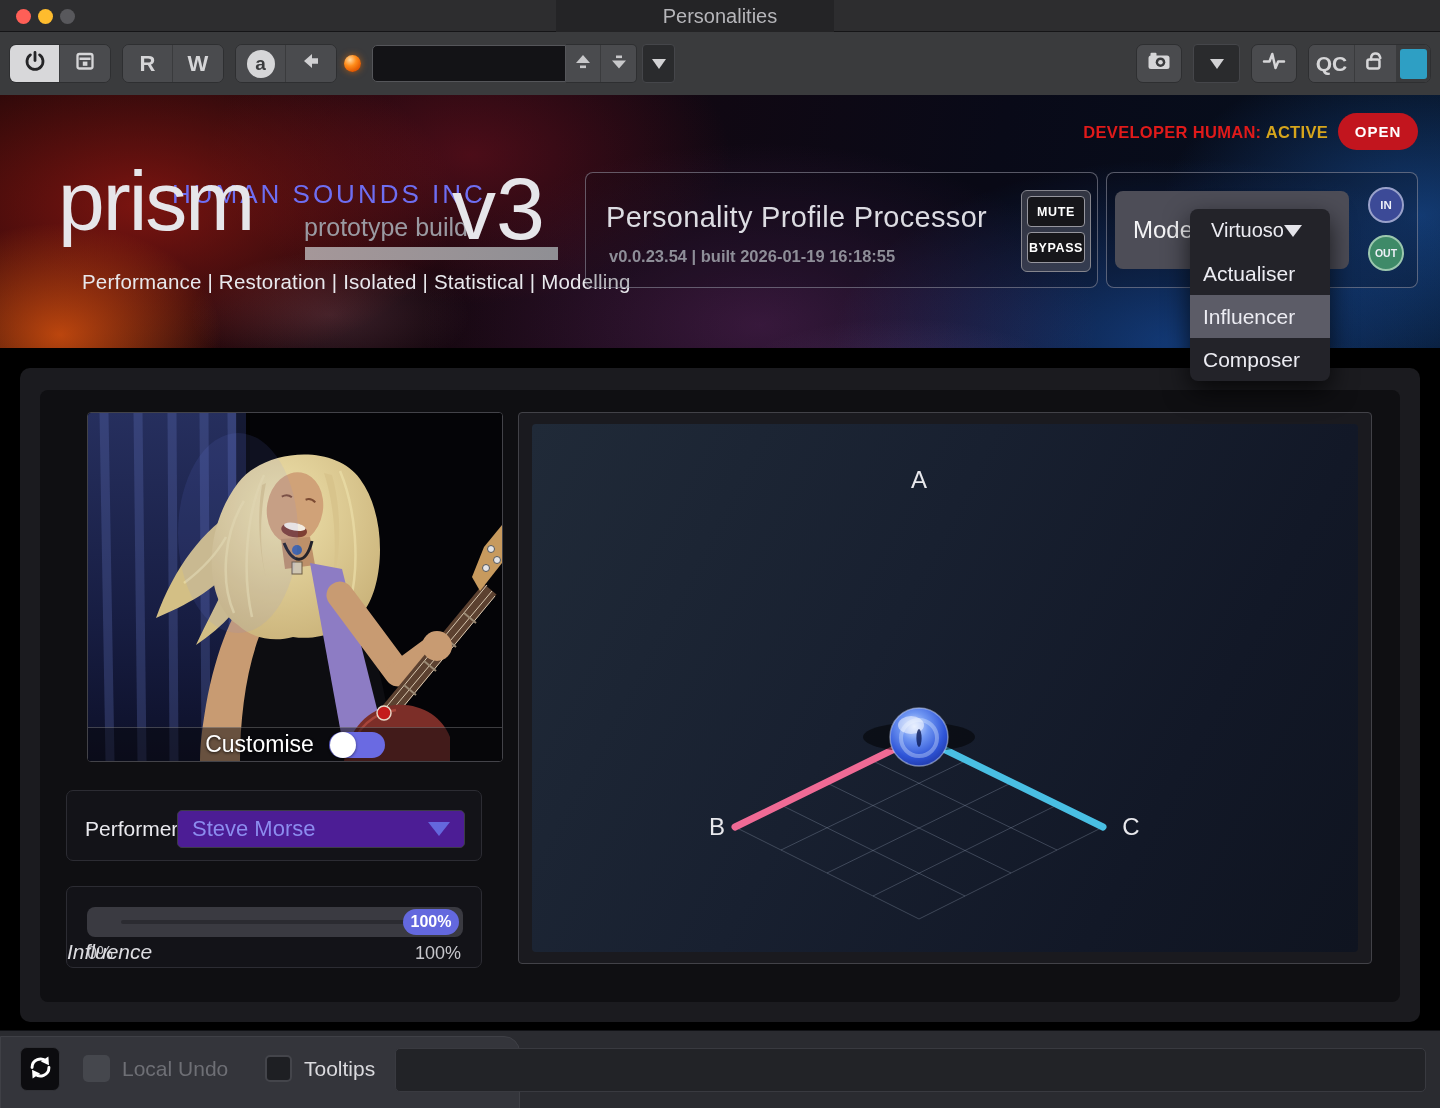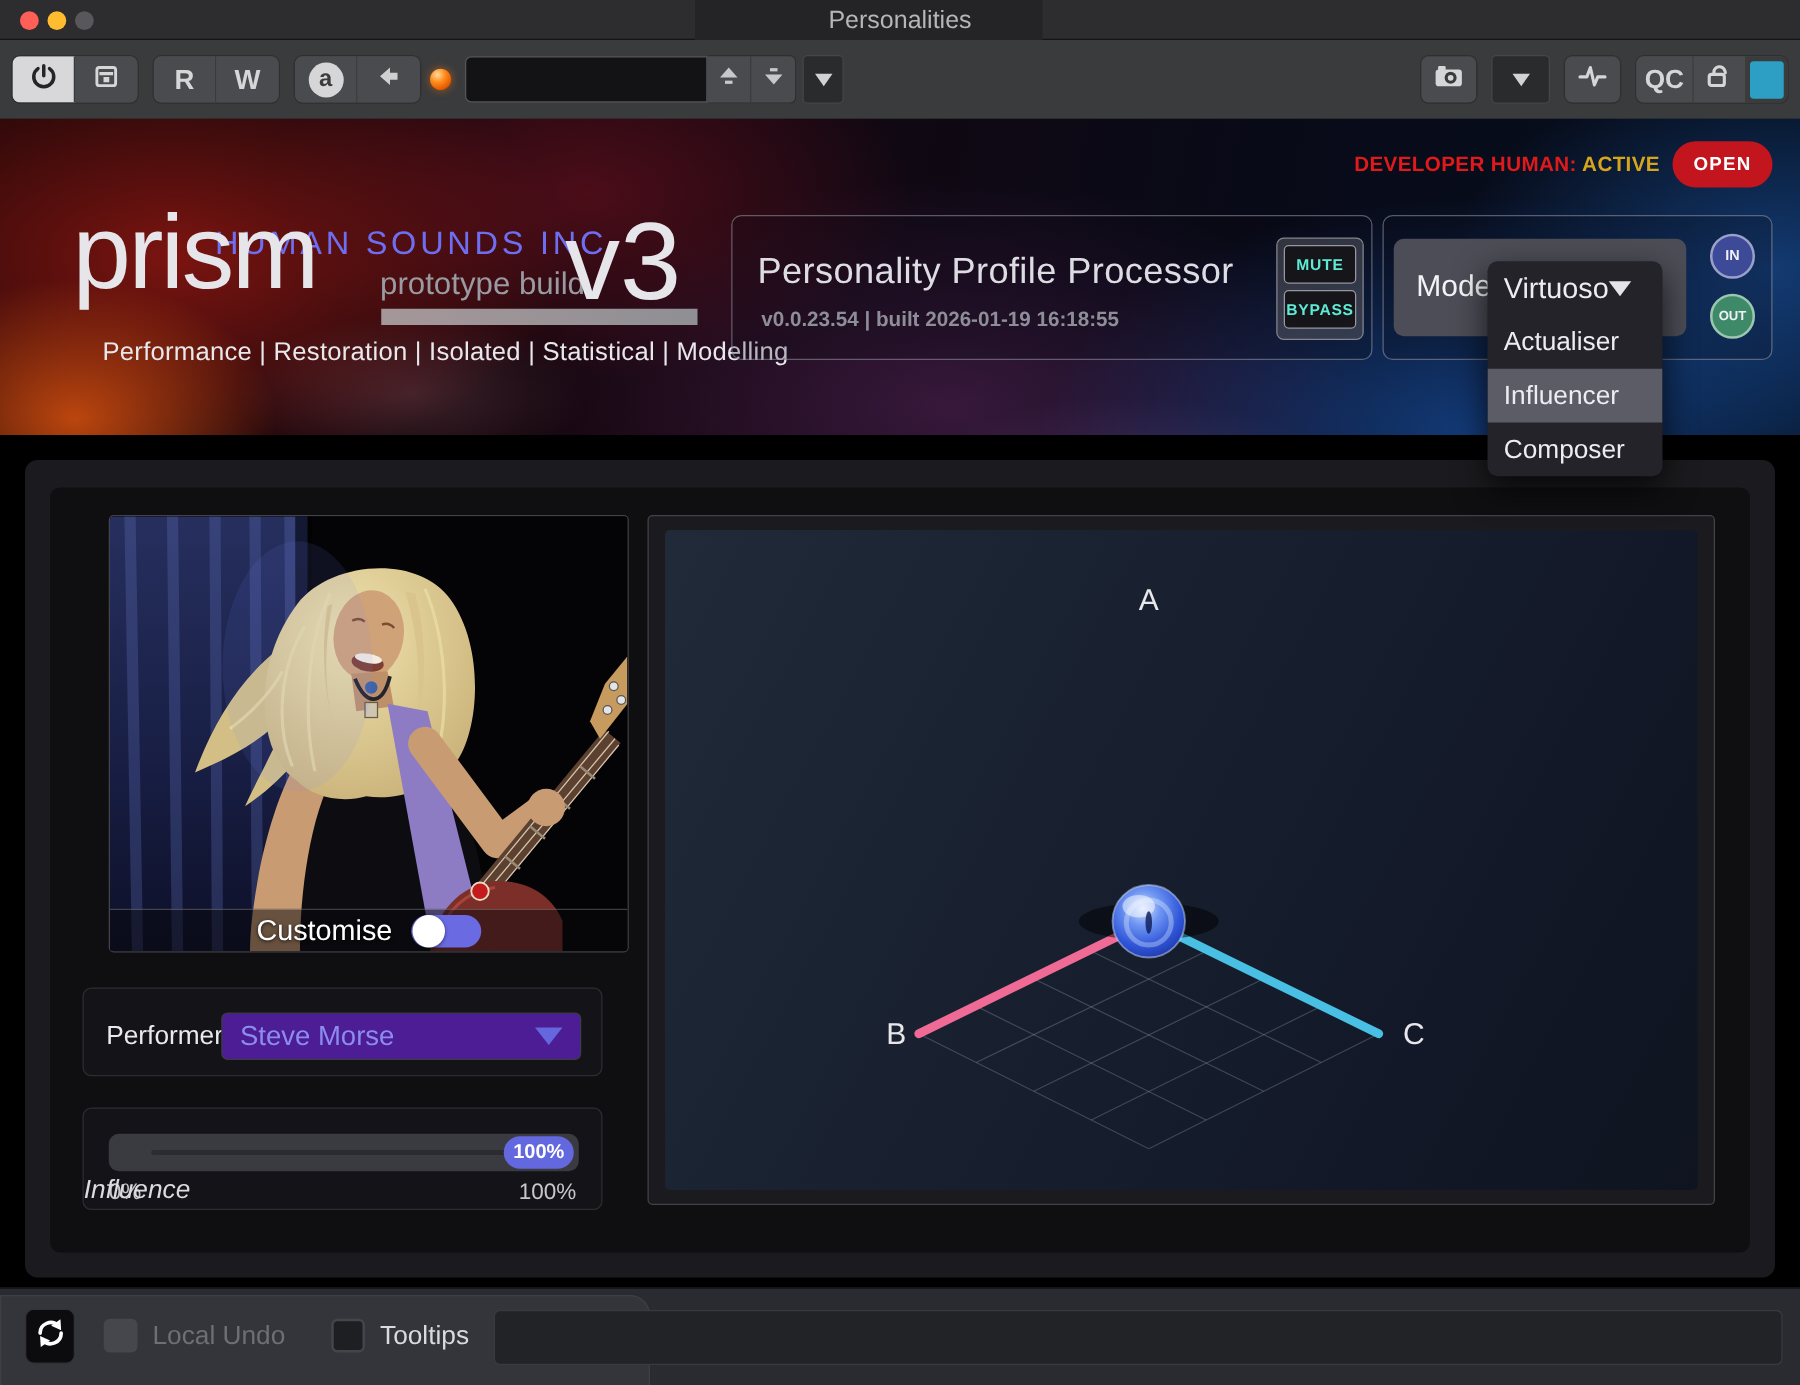--- a/index.html
+++ b/index.html
@@ -83,35 +83,35 @@
     color:#fff; font-weight:bold; font-size:15px; letter-spacing:1px; }
   .banner-panel { position:absolute; border:1px solid rgba(155,155,170,.55); border-radius:8px;
     background:rgba(8,8,18,.22); }
   #proc-panel { left:585px; top:77px; width:513px; height:116px; }
   #proc-title { position:absolute; left:20px; top:28px; font-size:29px; letter-spacing:.3px; color:#dcdce2; }
   #proc-version { position:absolute; left:23px; top:74px; font-size:16.5px; font-weight:bold; color:#8e8e98; }
   #mutegrp { position:absolute; left:435px; top:17px; width:70px; height:82px;
     background:rgba(92,92,100,.5); border:1px solid #85858d; border-radius:6px;
     display:flex; flex-direction:column; gap:5px; padding:5px; }
   .mb-btn { width:58px; height:31px; background:#16161a; border:1px solid #96969e; border-radius:4px;
-    display:flex; align-items:center; justify-content:center; color:#5eead4;
+    display:flex; align-items:center; justify-content:center; color:#ffffff;
     font-weight:bold; font-size:12.5px; letter-spacing:.6px; }
   #mode-panel { left:1106px; top:77px; width:312px; height:116px; }
   #mode-box { position:absolute; left:8px; top:18px; width:234px; height:78px; background:#4d4d57; border-radius:8px; }
   #mode-label { position:absolute; left:18px; top:0; height:78px; line-height:78px; font-size:24px; color:#f4f4f6; }
   .badge { position:absolute; left:261px; width:36px; height:36px; border-radius:50%;
     display:flex; align-items:center; justify-content:center; color:#eef0f8; font-weight:bold; }
   #in-badge { top:14px; background:#3c4a97; border:2px solid #99a1ca; font-size:11.5px; }
   #out-badge { top:62px; background:#3e8a68; border:2px solid #9bc7ae; font-size:10.5px; }
 
   
   #mode-dd { position:absolute; left:1190px; top:209px; width:140px; background:#232329;
     border-radius:8px; box-shadow:0 10px 26px rgba(0,0,0,.7); z-index:40; overflow:hidden; }
-  .dd-head { height:43px; display:flex; align-items:center; justify-content:flex-start;
-    padding:0 13px; color:#ececf2; font-size:23px; }
+  .dd-head { height:43px; display:flex; align-items:center; justify-content:flex-end;
+    padding:0 28px; color:#ececf2; font-size:20px; }
   .dd-caret { width:0; height:0; border-left:9px solid transparent; border-right:9px solid transparent;
     border-top:12px solid #e4e4ea; }
   .dd-option { height:43px; display:flex; align-items:center; padding:0 13px; color:#ececf2; font-size:21px; }
   .dd-option.hl { background:#5c5c67; }
 
   
   #main-bg { position:absolute; left:0; top:348px; width:1440px; height:682px; background:#000; }
   #outer-panel { position:absolute; left:20px; top:368px; width:1400px; height:654px;
     background:#1b1b1f; border-radius:10px; }
   #inner-panel { position:absolute; left:40px; top:390px; width:1360px; height:612px;

